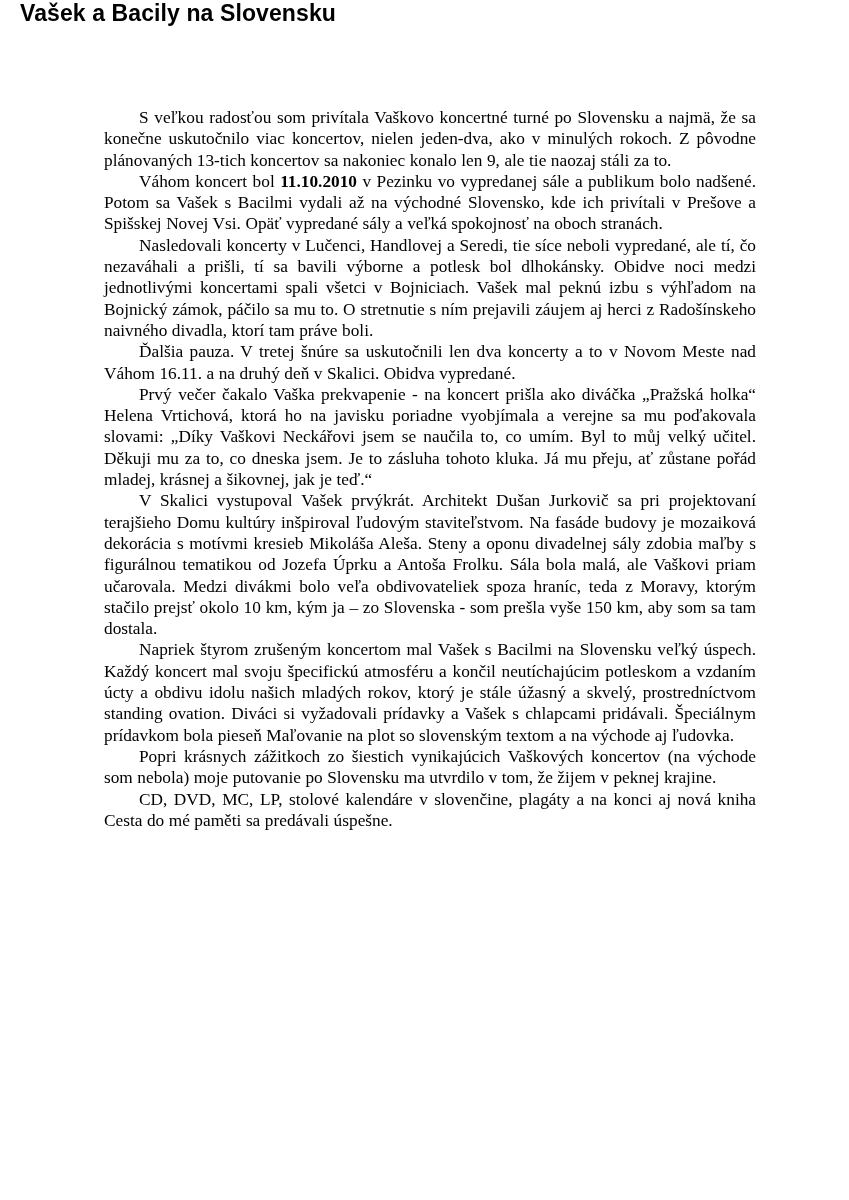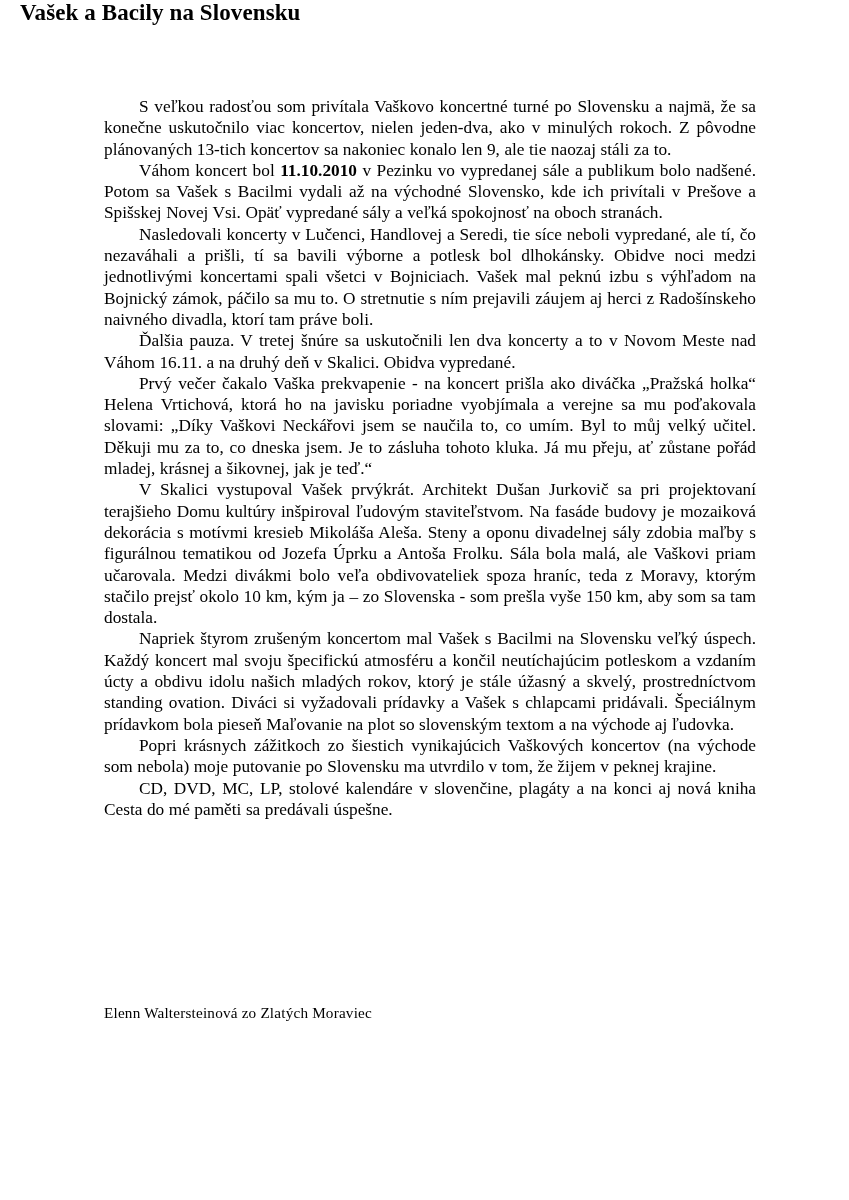--- a/index.html
+++ b/index.html
@@ -15,25 +15,25 @@
     margin: 0 auto;
     background: #ffffff;
     box-sizing: border-box;
     overflow: hidden;
     font-family: "Liberation Serif", "DejaVu Serif", serif;
     color: #000000;
   }
   .content {
     position: absolute;
     left: 104px;
-    top: 96px;
+    top: 107px;
     width: 652px;
   }
   .doc-title {
-    font-family: Liberation Serif, serif;
+    font-family: Liberation Sans, sans-serif;
     font-size: 23px;
     font-weight: bold;
     line-height: 1.15;
     margin: 0 0 20px 0;
     padding-left: 20px;
     letter-spacing: 0.1px;
   }
   .body-text {
     font-size: 17.3px;
     line-height: 21.3px;
@@ -86,15 +86,14 @@
 
 
       <p>Popri krásnych zážitkoch zo šiestich vynikajúcich Vaškových koncertov (na východe som nebola) moje putovanie po Slovensku ma utvrdilo v tom, že žijem v peknej krajine.</p>
 
       <p>CD, DVD, MC, LP, stolové kalendáre v slovenčine, plagáty a na konci aj  nová kniha Cesta do mé paměti sa predávali úspešne.</p>
 
 
     </div>
   </div>
 
-  <div class="signature">Elenn Waltersteinová zo Zlatých Moraviec</div>
 
 </div>
 
 </body></html>

